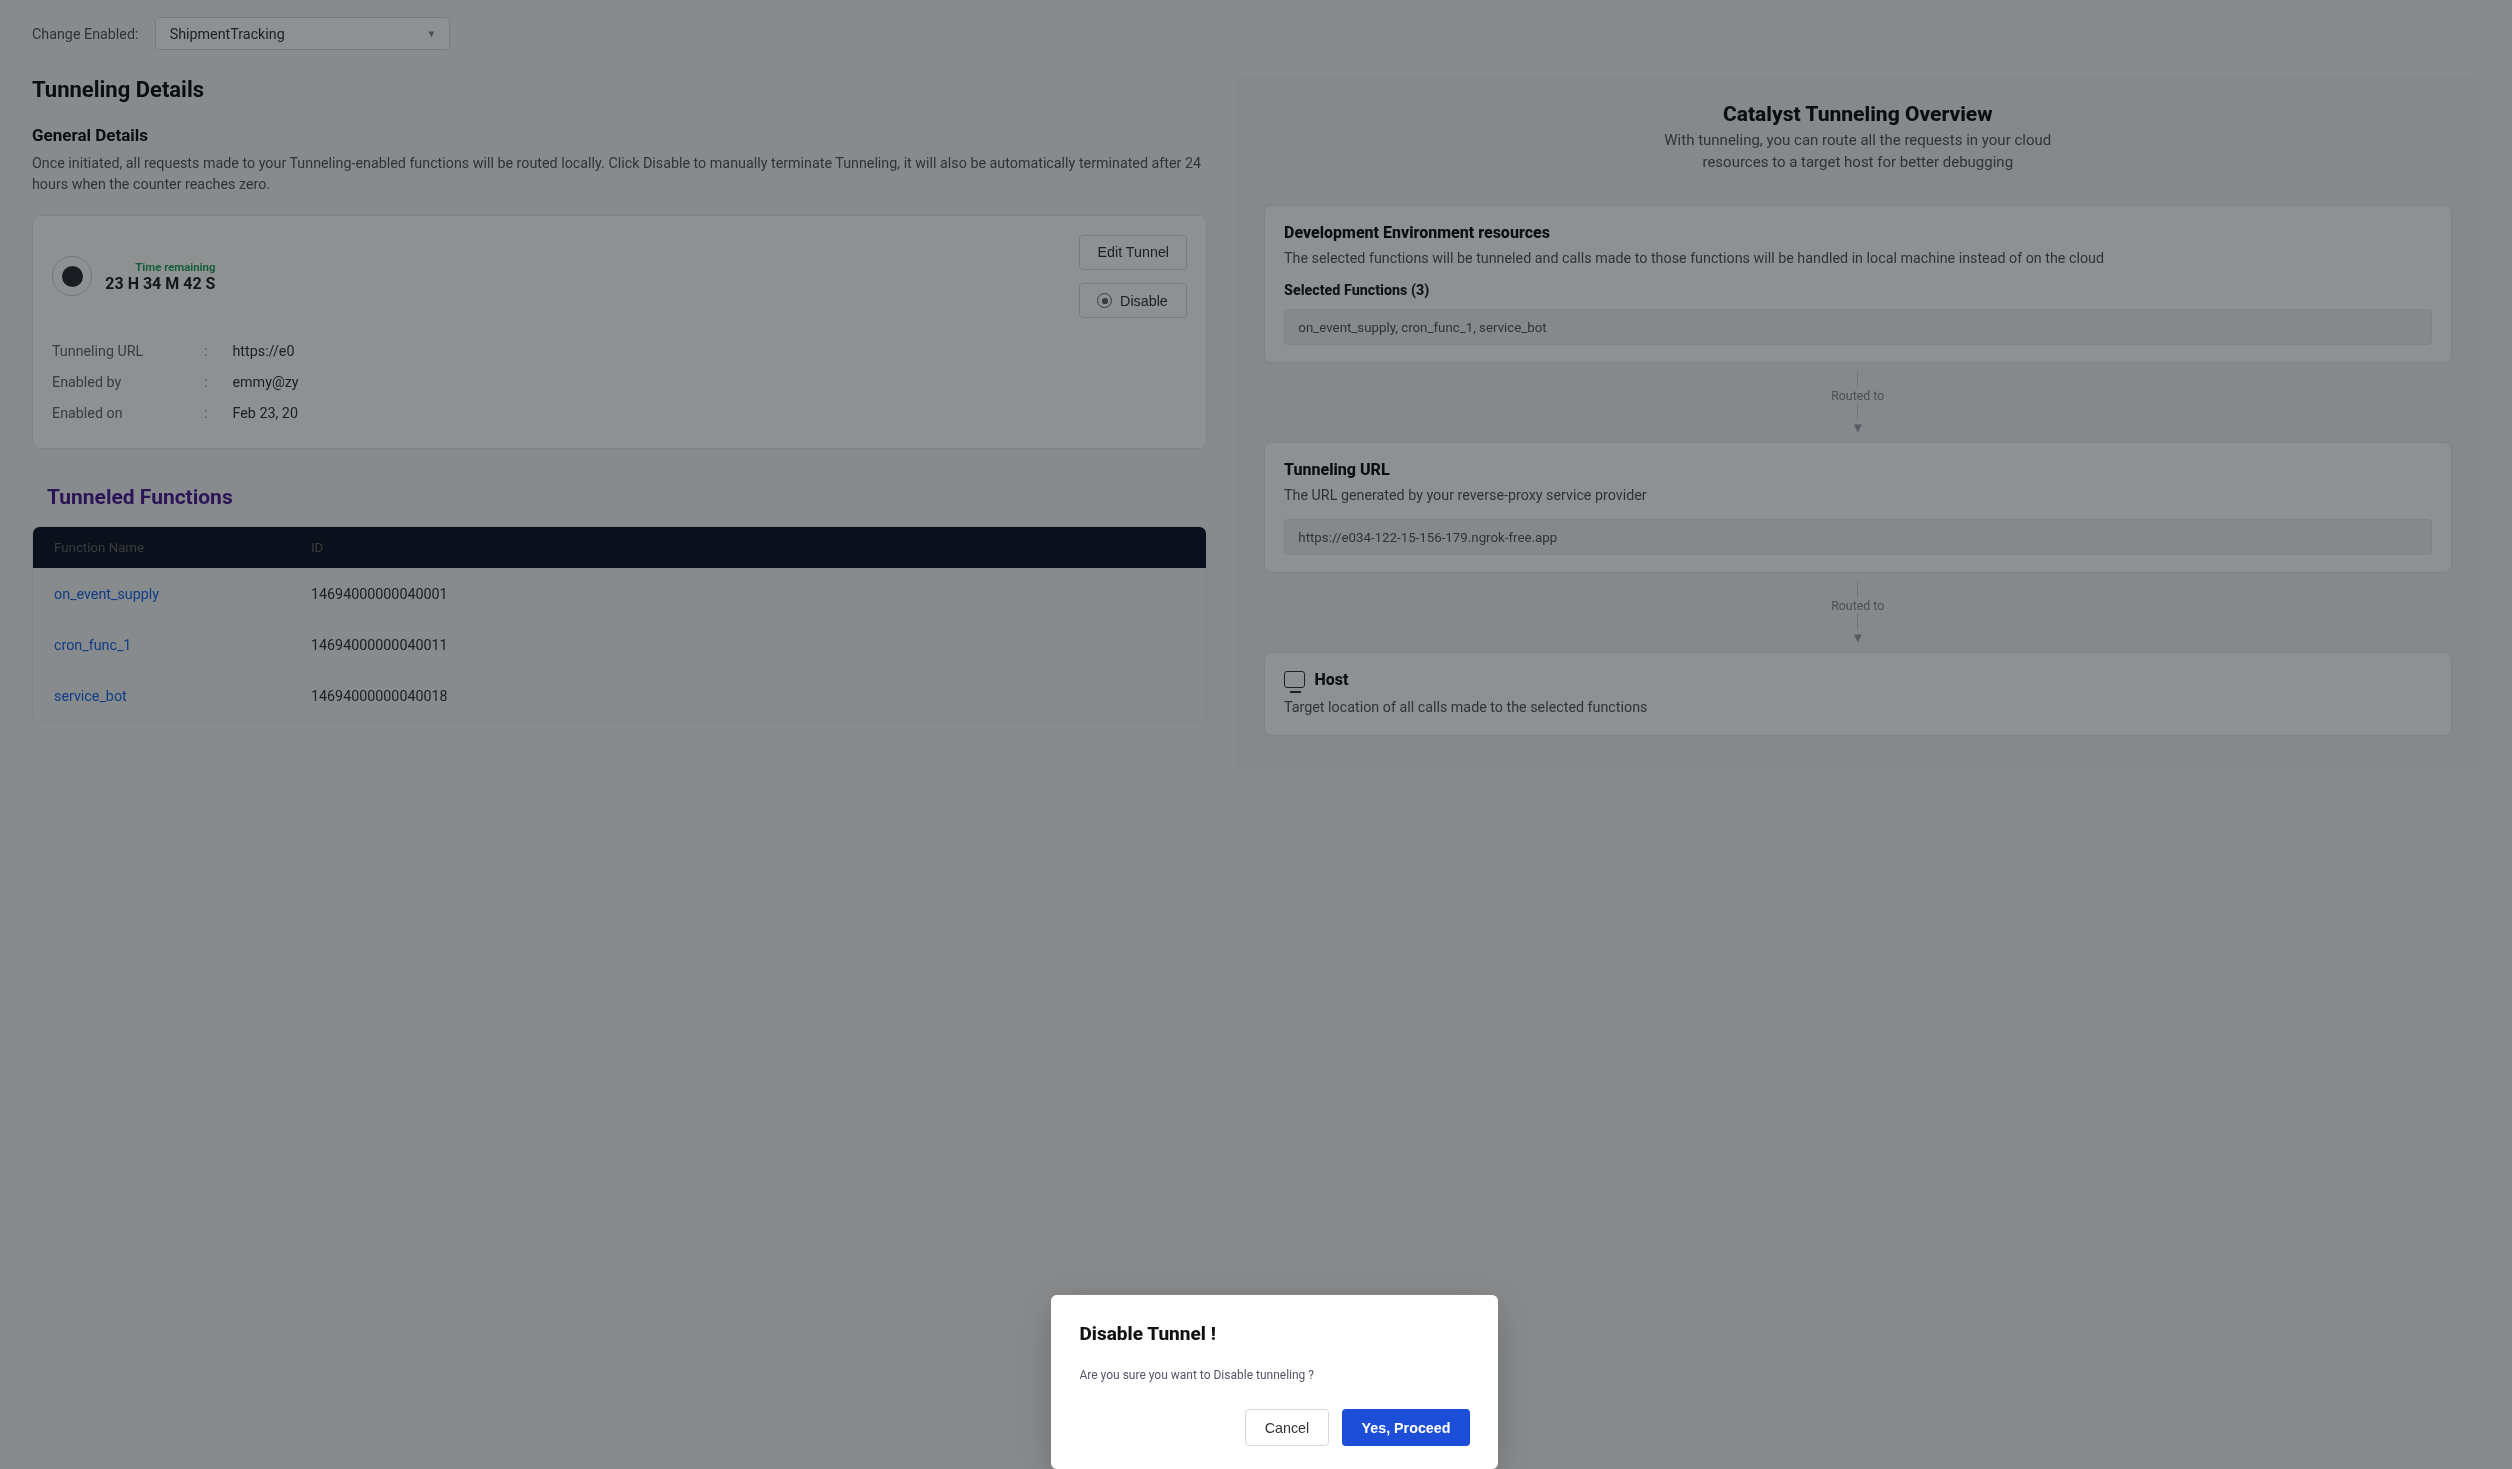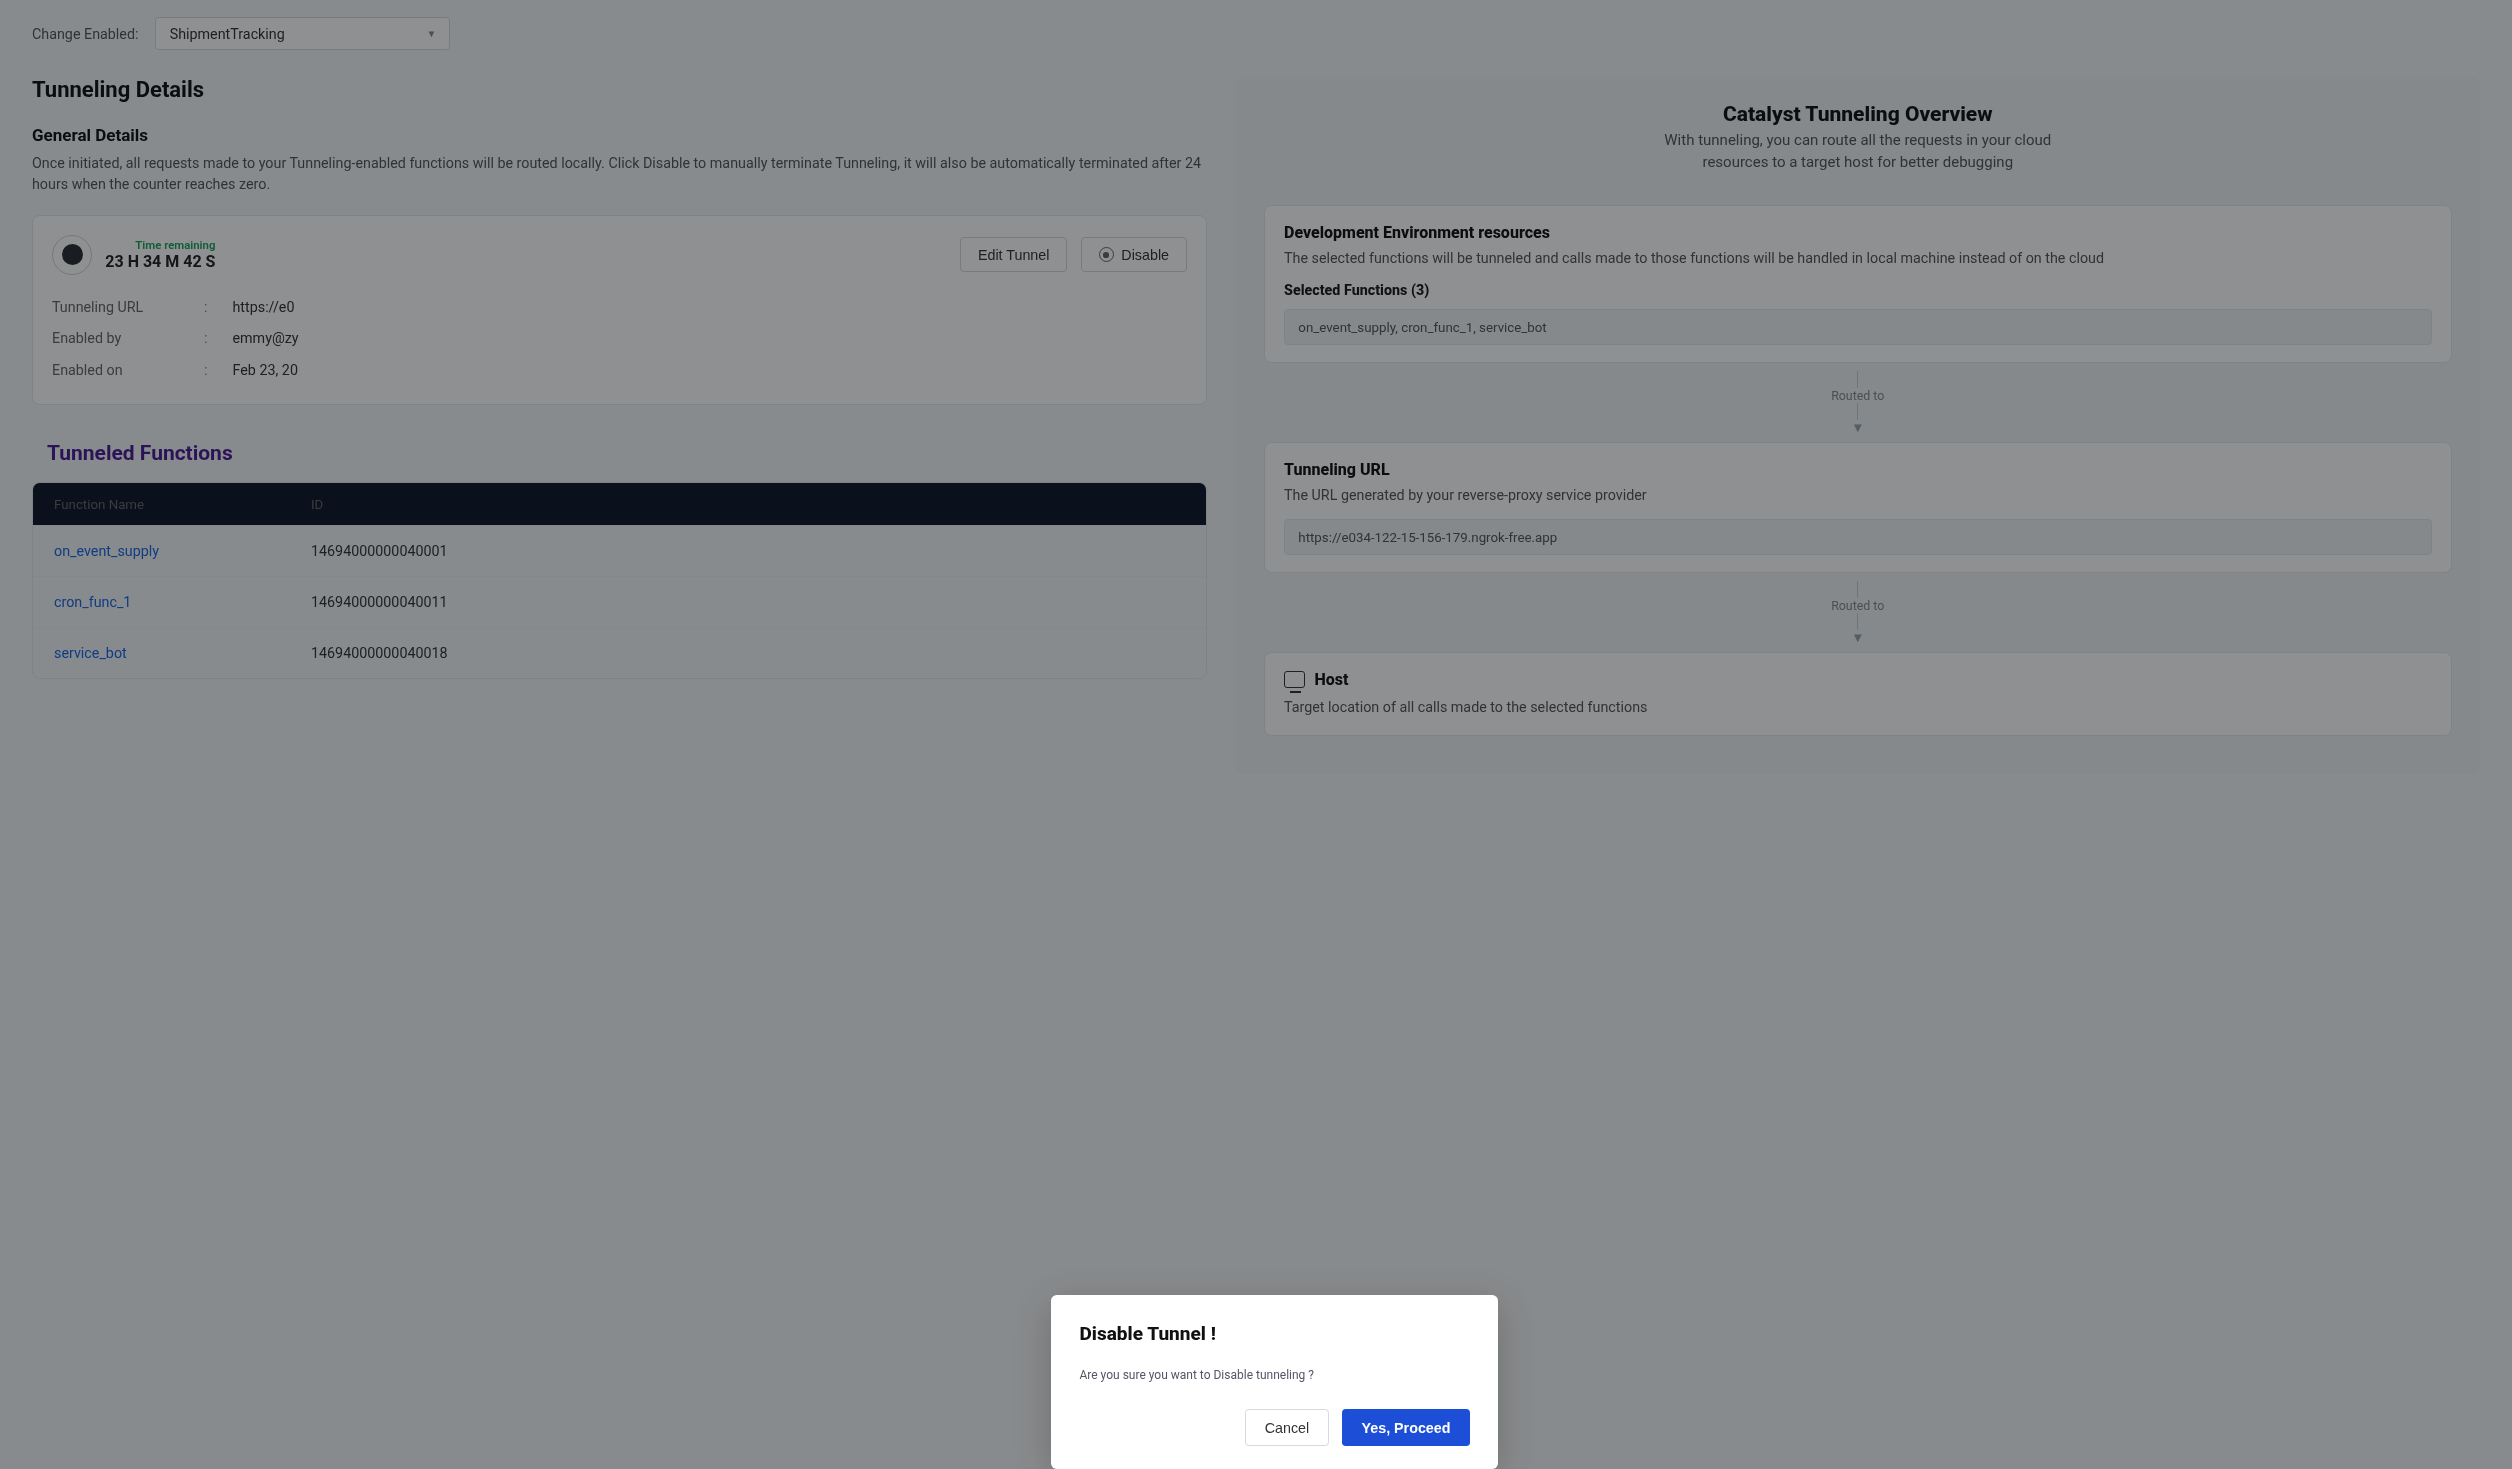--- a/index.html
+++ b/index.html
@@ -20,21 +20,21 @@
 h2.tunneled-title { font-size: 21px; font-weight: 700; margin: 36px 15px 17px; color: #4c1d95; }
 .desc { color: #555; font-size: 14.3px; line-height: 1.5; margin-bottom: 19px; }
 
 .card { background: #fff; border: 1px solid #e5e7eb; border-radius: 7.6px; padding: 19px; }
 .timer-row { display: flex; align-items: center; justify-content: space-between; margin-bottom: 17px; }
 .timer-left { display: flex; align-items: center; gap: 13.3px; }
 .rec-icon { width: 40px; height: 40px; border: 1.9px solid #cfd4db; border-radius: 50%; display: flex; align-items: center; justify-content: center; }
 .rec-icon .inner { width: 21px; height: 21px; background: #2b2f36; border-radius: 50%; }
 .timer-text .tr-label { color: #1aa35f; font-size: 11.4px; font-weight: 600; text-align: right; }
 .timer-text .tr-val { font-size: 16px; font-weight: 700; color: #222; }
-.btn-row { display: flex; gap: 13.3px; }
+.btn-row { display: flex; gap: 13.3px; flex-direction: column; }
 .btn { display: inline-flex; align-items: center; gap: 7.6px; border: 1px solid #d6d9de; background: #fff; border-radius: 3.8px; padding: 8.6px 17px; font-size: 14.3px; color: #333; cursor: pointer; }
 .btn .tgt { width: 15px; height: 15px; border: 1.4px solid #666; border-radius: 50%; display:inline-flex; align-items:center; justify-content:center; }
 .btn .tgt::after { content:''; width:5.7px; height:5.7px; background:#666; border-radius:50%; }
 
 .kv-row { display: grid; grid-template-columns: 152px 28.5px 1fr; padding: 7.6px 0; font-size: 14.3px; }
 .kv-row .k { color: #666; }
 .kv-row .c { color: #888; }
 .kv-row .v { color: #333; }
 
 .func-table { border: 1px solid #e5e7eb; border-radius: 7.6px; overflow: hidden; }

